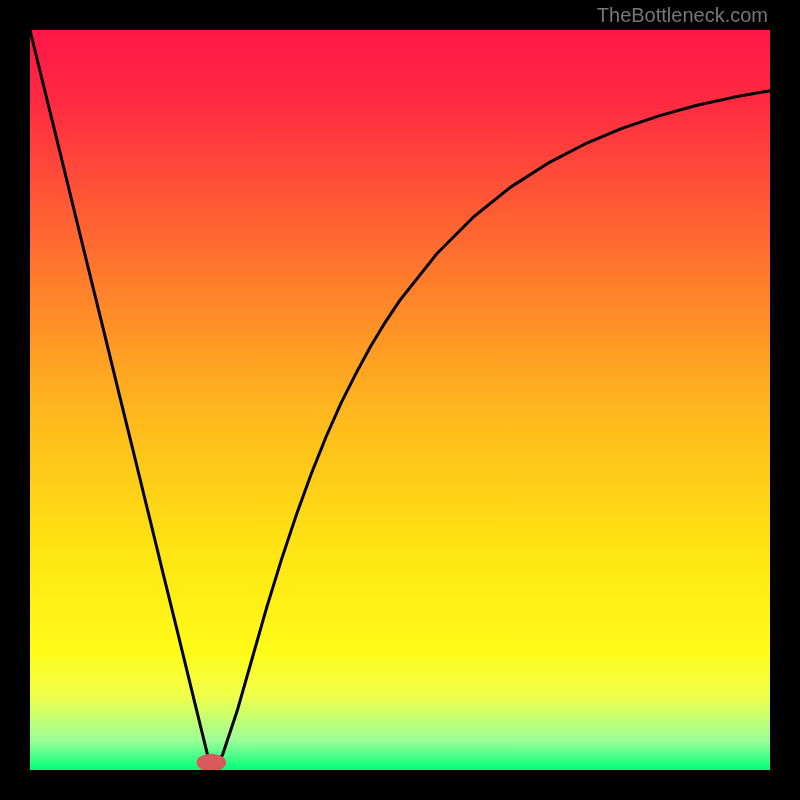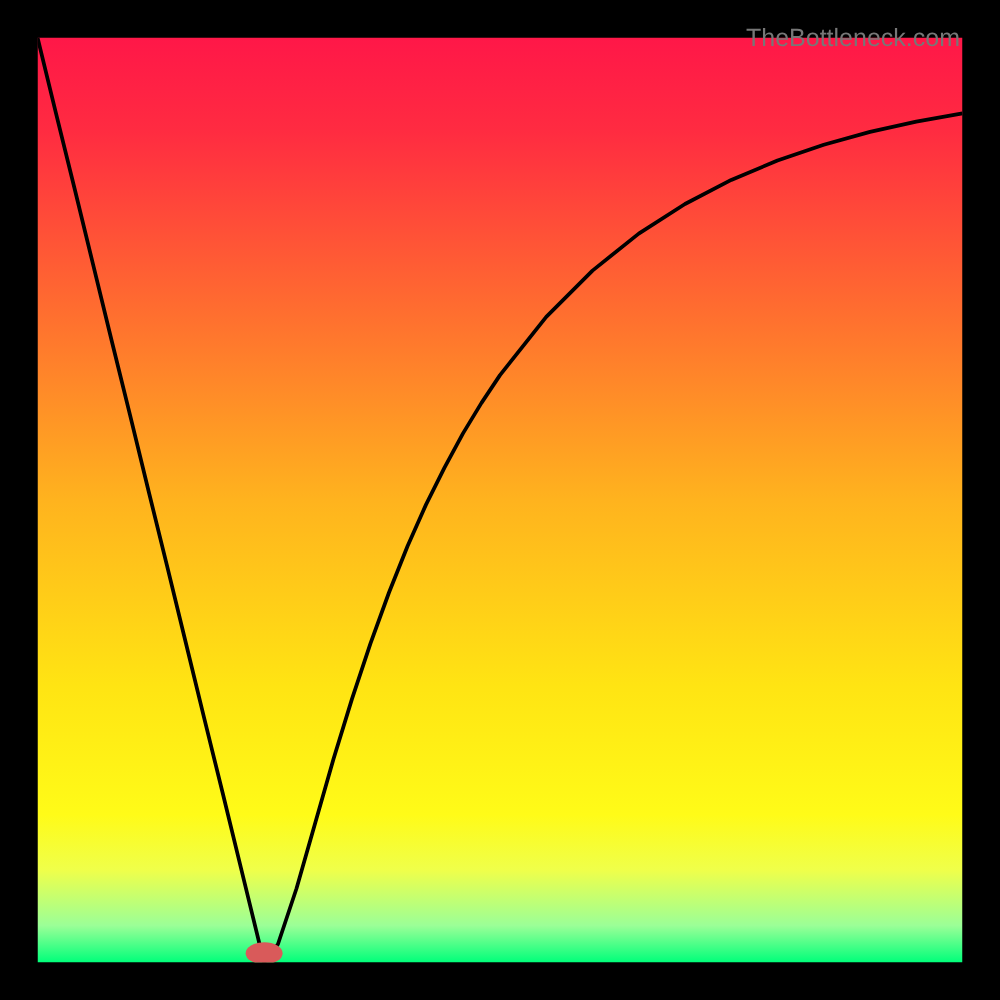--- a/index.html
+++ b/index.html
@@ -16,21 +16,21 @@
   .plot {
     position: absolute;
     left: 30px;
     top: 30px;
     width: 740px;
     height: 740px;
   }
 
   .attribution {
     position: absolute;
-    top: 20px;
+    top: 4px;
     right: 32px;
     color: #777;
     font-size: 20px;
     font-weight: 400;
     letter-spacing: 0px;
   }
 </style>
 </head>
 <body>
 

